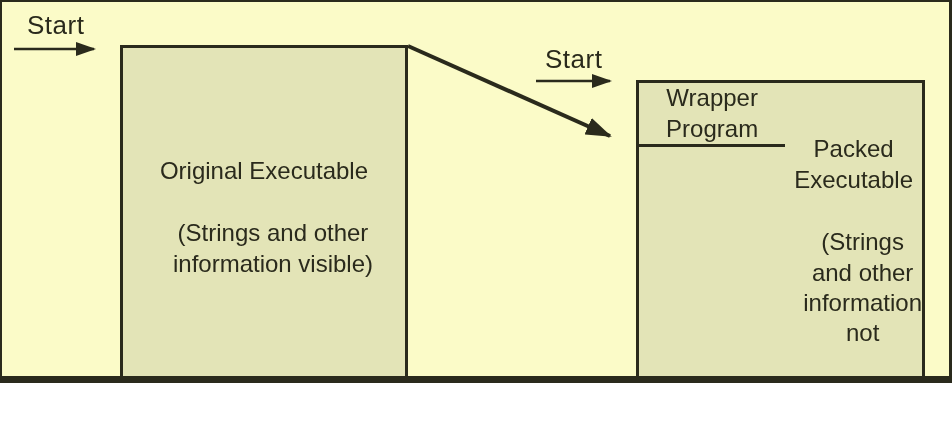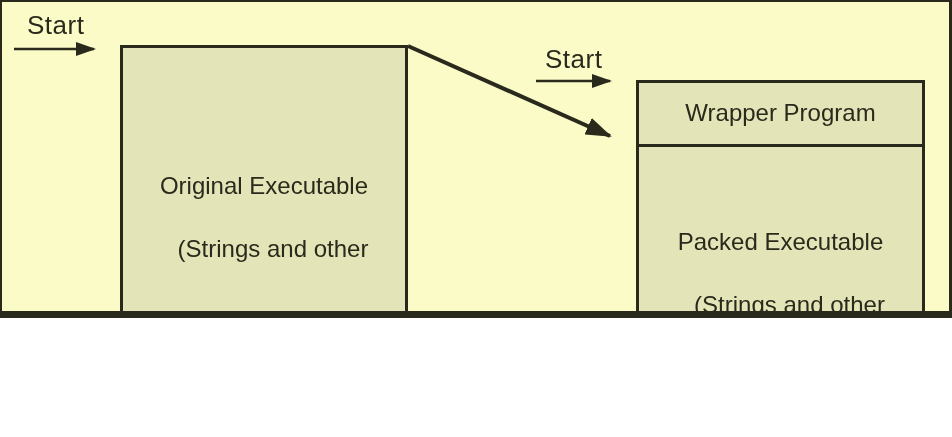--- a/index.html
+++ b/index.html
@@ -8,21 +8,21 @@
     --line: #2a2a1c;
   }
   * { margin: 0; padding: 0; box-sizing: border-box; }
   html, body {
     width: 952px; height: 437px;
     font-family: "Liberation Sans", sans-serif;
     background: #ffffff;
   }
   .canvas {
     position: relative;
-    width: 952px; height: 318px;
+    width: 952px; height: 383px;
     background: var(--bg);
     border: 2px solid var(--line);
     border-right-width: 3px;
     border-bottom-width: 7px;
     overflow: hidden;
     color: var(--line);
   }
   .arrows-layer {
     position: absolute;
     left: 0; top: 0;
@@ -52,21 +52,21 @@
   .box.original {
     left: 118px; top: 43px;
     width: 288px; height: 375px;
     display: flex; flex-direction: column;
     justify-content: center; align-items: center;
     padding-bottom: 30px;
   }
   .box.packed-wrap {
     left: 634px; top: 78px;
     width: 289px; height: 315px;
-    display: flex; flex-direction: column;
+    display: flex; flex-direction: row;
   }
   .wrapper-section {
     height: 64px;
     border-bottom: 3px solid var(--line);
     display: flex; justify-content: center; align-items: center;
   }
   .packed-section {
     flex: 1;
     display: flex; flex-direction: column;
     justify-content: center; align-items: center;
@@ -96,28 +96,30 @@
   </svg>
 
   <div class="start-label left">Start</div>
 
   <div class="start-label right">Start</div>
 
   <div class="box original">
     <div>Original Executable</div>
     <div class="note">
       <span>(Strings and other</span>
+      <span>information visible)</span>
     </div>
   </div>
 
   <div class="box packed-wrap">
     <div class="wrapper-section">
       <div>Wrapper Program</div>
     </div>
     <div class="packed-section">
       <div>Packed Executable</div>
       <div class="note">
         <span>(Strings and other</span>
+        <span>information not</span>
       </div>
     </div>
   </div>
 
 </div>
 
 </body></html>

